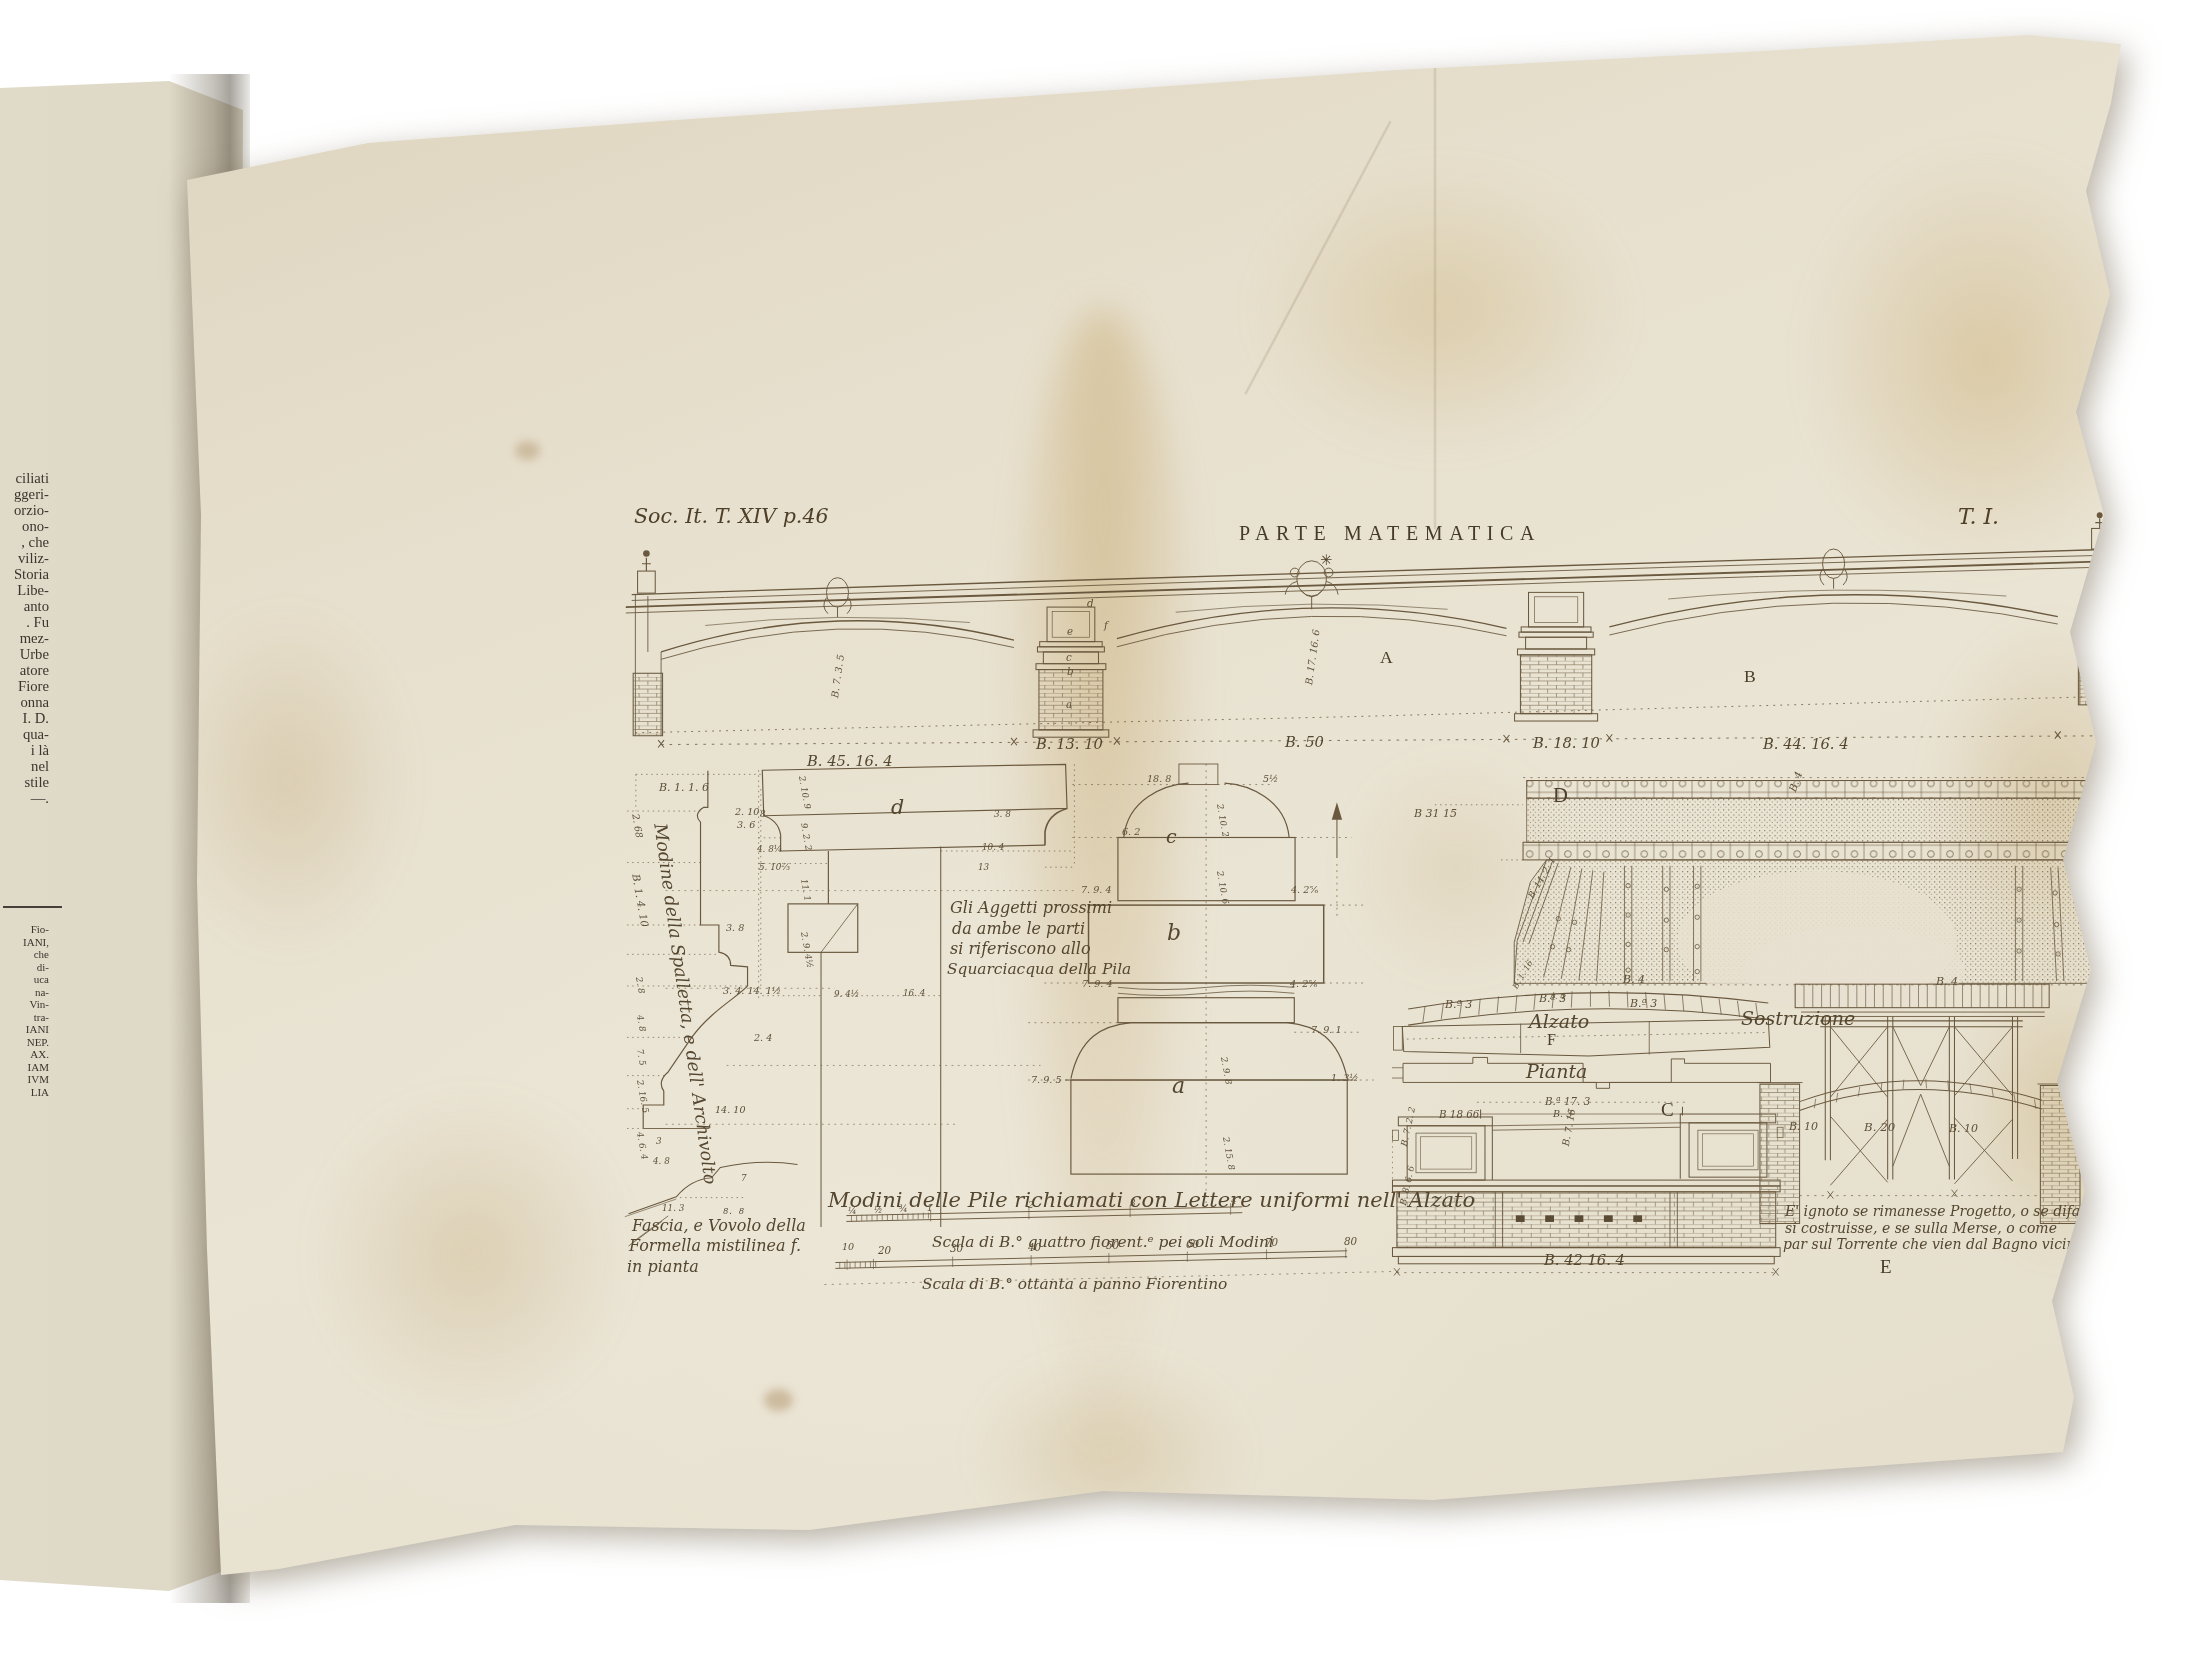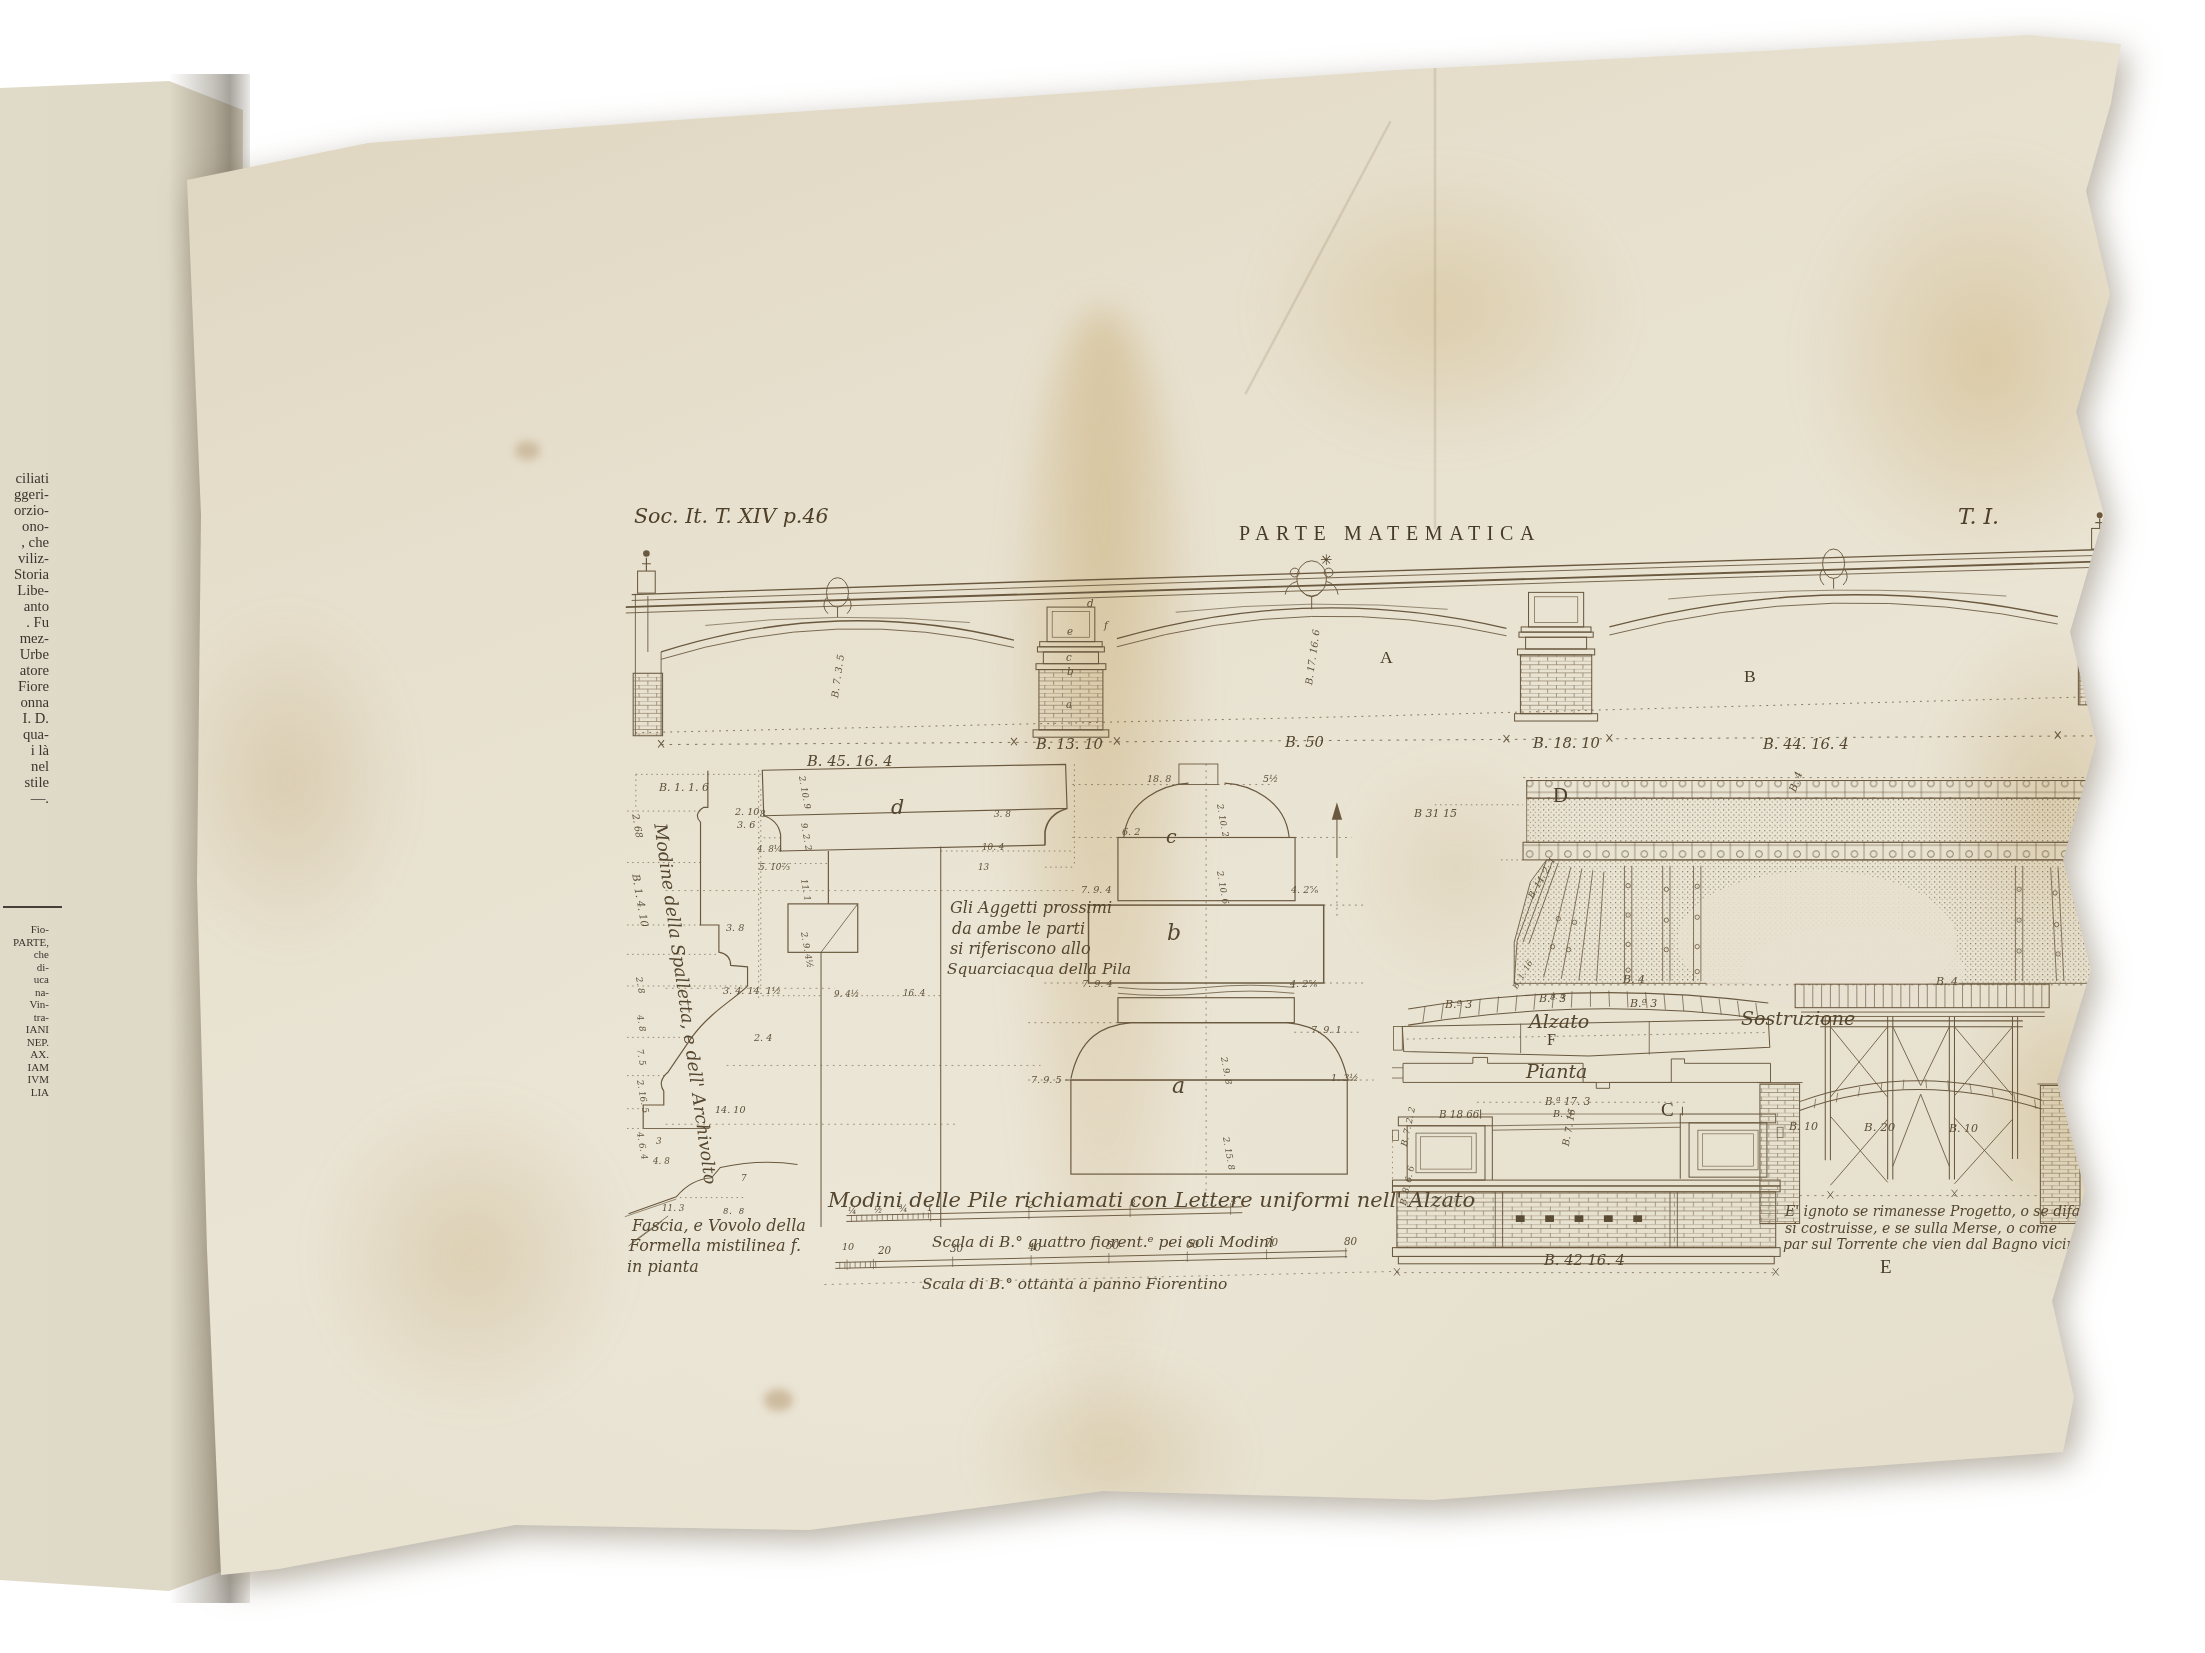--- a/index.html
+++ b/index.html
@@ -71,21 +71,21 @@
         <div class="frag">I. D.</div>
         <div class="frag">qua-</div>
         <div class="frag">i là</div>
         <div class="frag">nel</div>
         <div class="frag">stile</div>
         <div class="frag">—.</div>
       </div>
     <div class="strip-rule"></div>
     <div class="frag-col frag-bottom">
         <div class="frag">Fio-</div>
-        <div class="frag">PARTE,</div>
+        <div class="frag">IANI,</div>
         <div class="frag">che</div>
         <div class="frag">di-</div>
         <div class="frag">uca</div>
         <div class="frag">na-</div>
         <div class="frag">Vin-</div>
         <div class="frag">tra-</div>
         <div class="frag">IANI</div>
         <div class="frag">NEP.</div>
         <div class="frag">AX.</div>
         <div class="frag">IAM</div>

